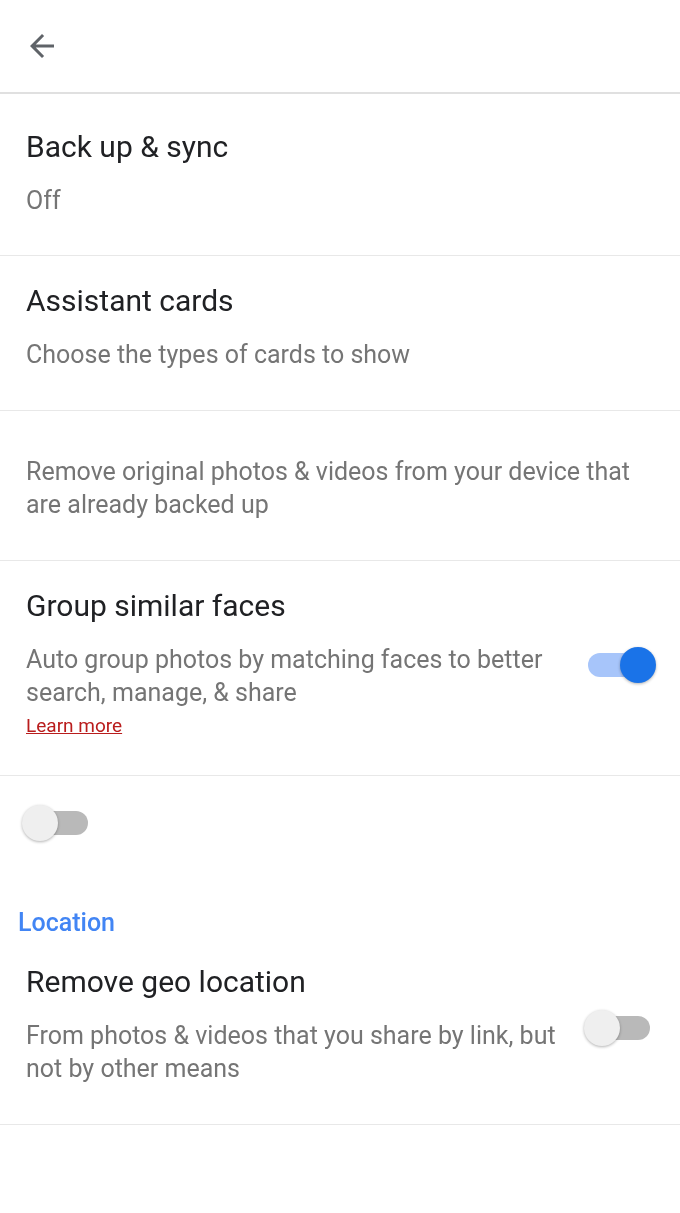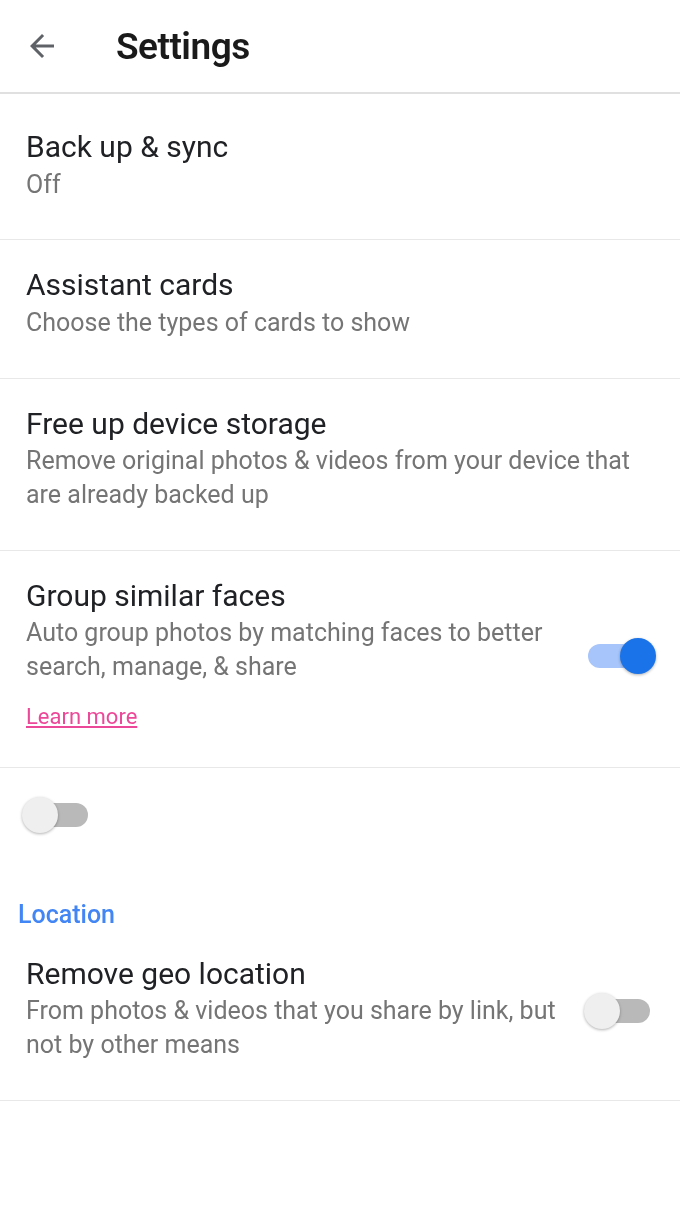--- a/index.html
+++ b/index.html
@@ -47,37 +47,37 @@
     .item-title {
       font-size: 30px;
       font-weight: 400;
       color: #202124;
       line-height: 1.25;
     }
     .item-subtitle {
       font-size: 25px;
       color: #757575;
       line-height: 1.35;
-      margin-top: 2px;
+      margin-top: 18px;
     }
     .item-row {
       display: flex;
       align-items: center;
       justify-content: flex-start;
       gap: 20px;
     }
     .item-text {
       flex: 1;
       min-width: 0;
     }
     .learn-more {
-      font-size: 22px;
-      color: #ec4899;
+      font-size: 19px;
+      color: #b91c1c;
       text-decoration: underline;
-      margin-top: 20px;
+      margin-top: 4px;
       display: inline-block;
       cursor: pointer;
     }
     .section-header {
       font-size: 25px;
       font-weight: 500;
       color: #4285f4;
       padding: 32px 26px 0px 18px;
     }
     
@@ -128,35 +128,33 @@
   </style>
 </head>
 <body>
 
 <div class="header">
   <div class="back-arrow">
     <svg viewBox="0 0 24 24">
       <path fill="#5f6368" d="M20 11H7.83l5.59-5.59L12 4l-8 8 8 8 1.41-1.41L7.83 13H20v-2z"></path>
     </svg>
   </div>
-  <div class="header-title">Settings</div>
 </div>
 
 <div class="item first-item">
   <div class="item-title">Back up &amp; sync</div>
   <div class="item-subtitle">Off</div>
 </div>
 
 <div class="item">
   <div class="item-title">Assistant cards</div>
   <div class="item-subtitle">Choose the types of cards to show</div>
 </div>
 
 <div class="item">
-  <div class="item-title">Free up device storage</div>
   <div class="item-subtitle">Remove original photos &amp; videos from your device that are already backed up</div>
 </div>
 
 <div class="item">
   <div class="item-row">
     <div class="item-text">
       <div class="item-title">Group similar faces</div>
       <div class="item-subtitle">Auto group photos by matching faces to better search, manage, &amp; share</div>
       <a class="learn-more">Learn more</a>
     </div>

